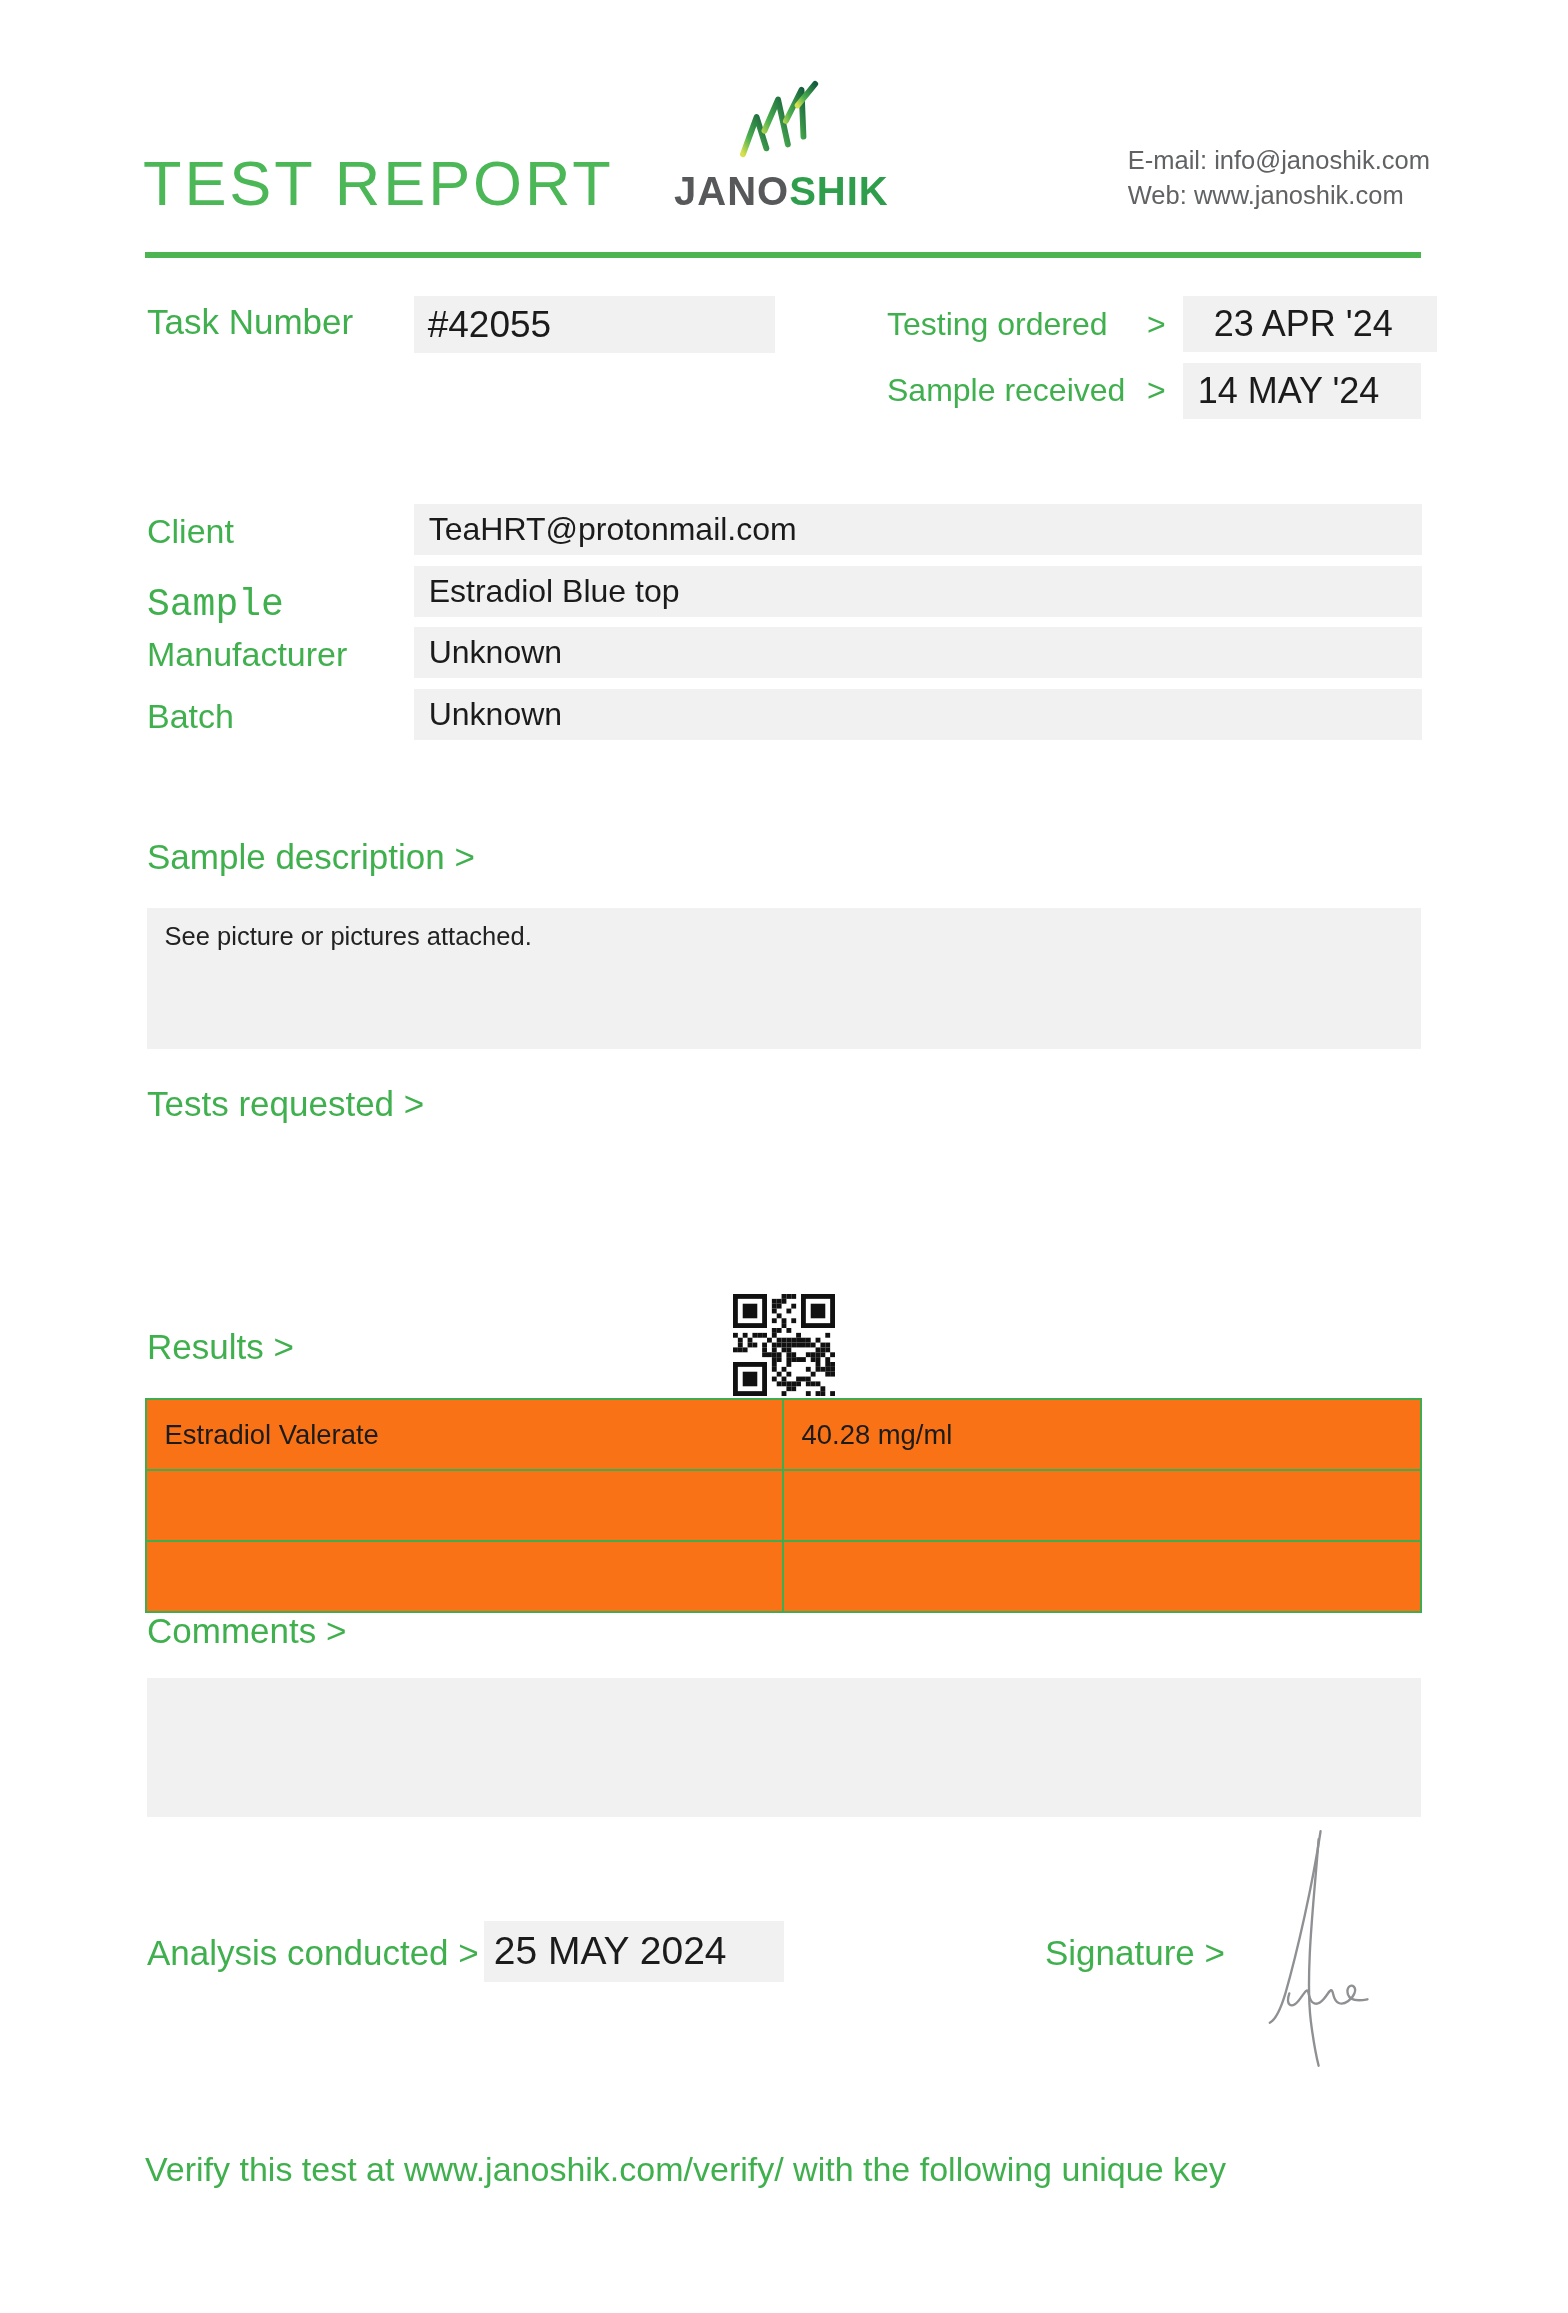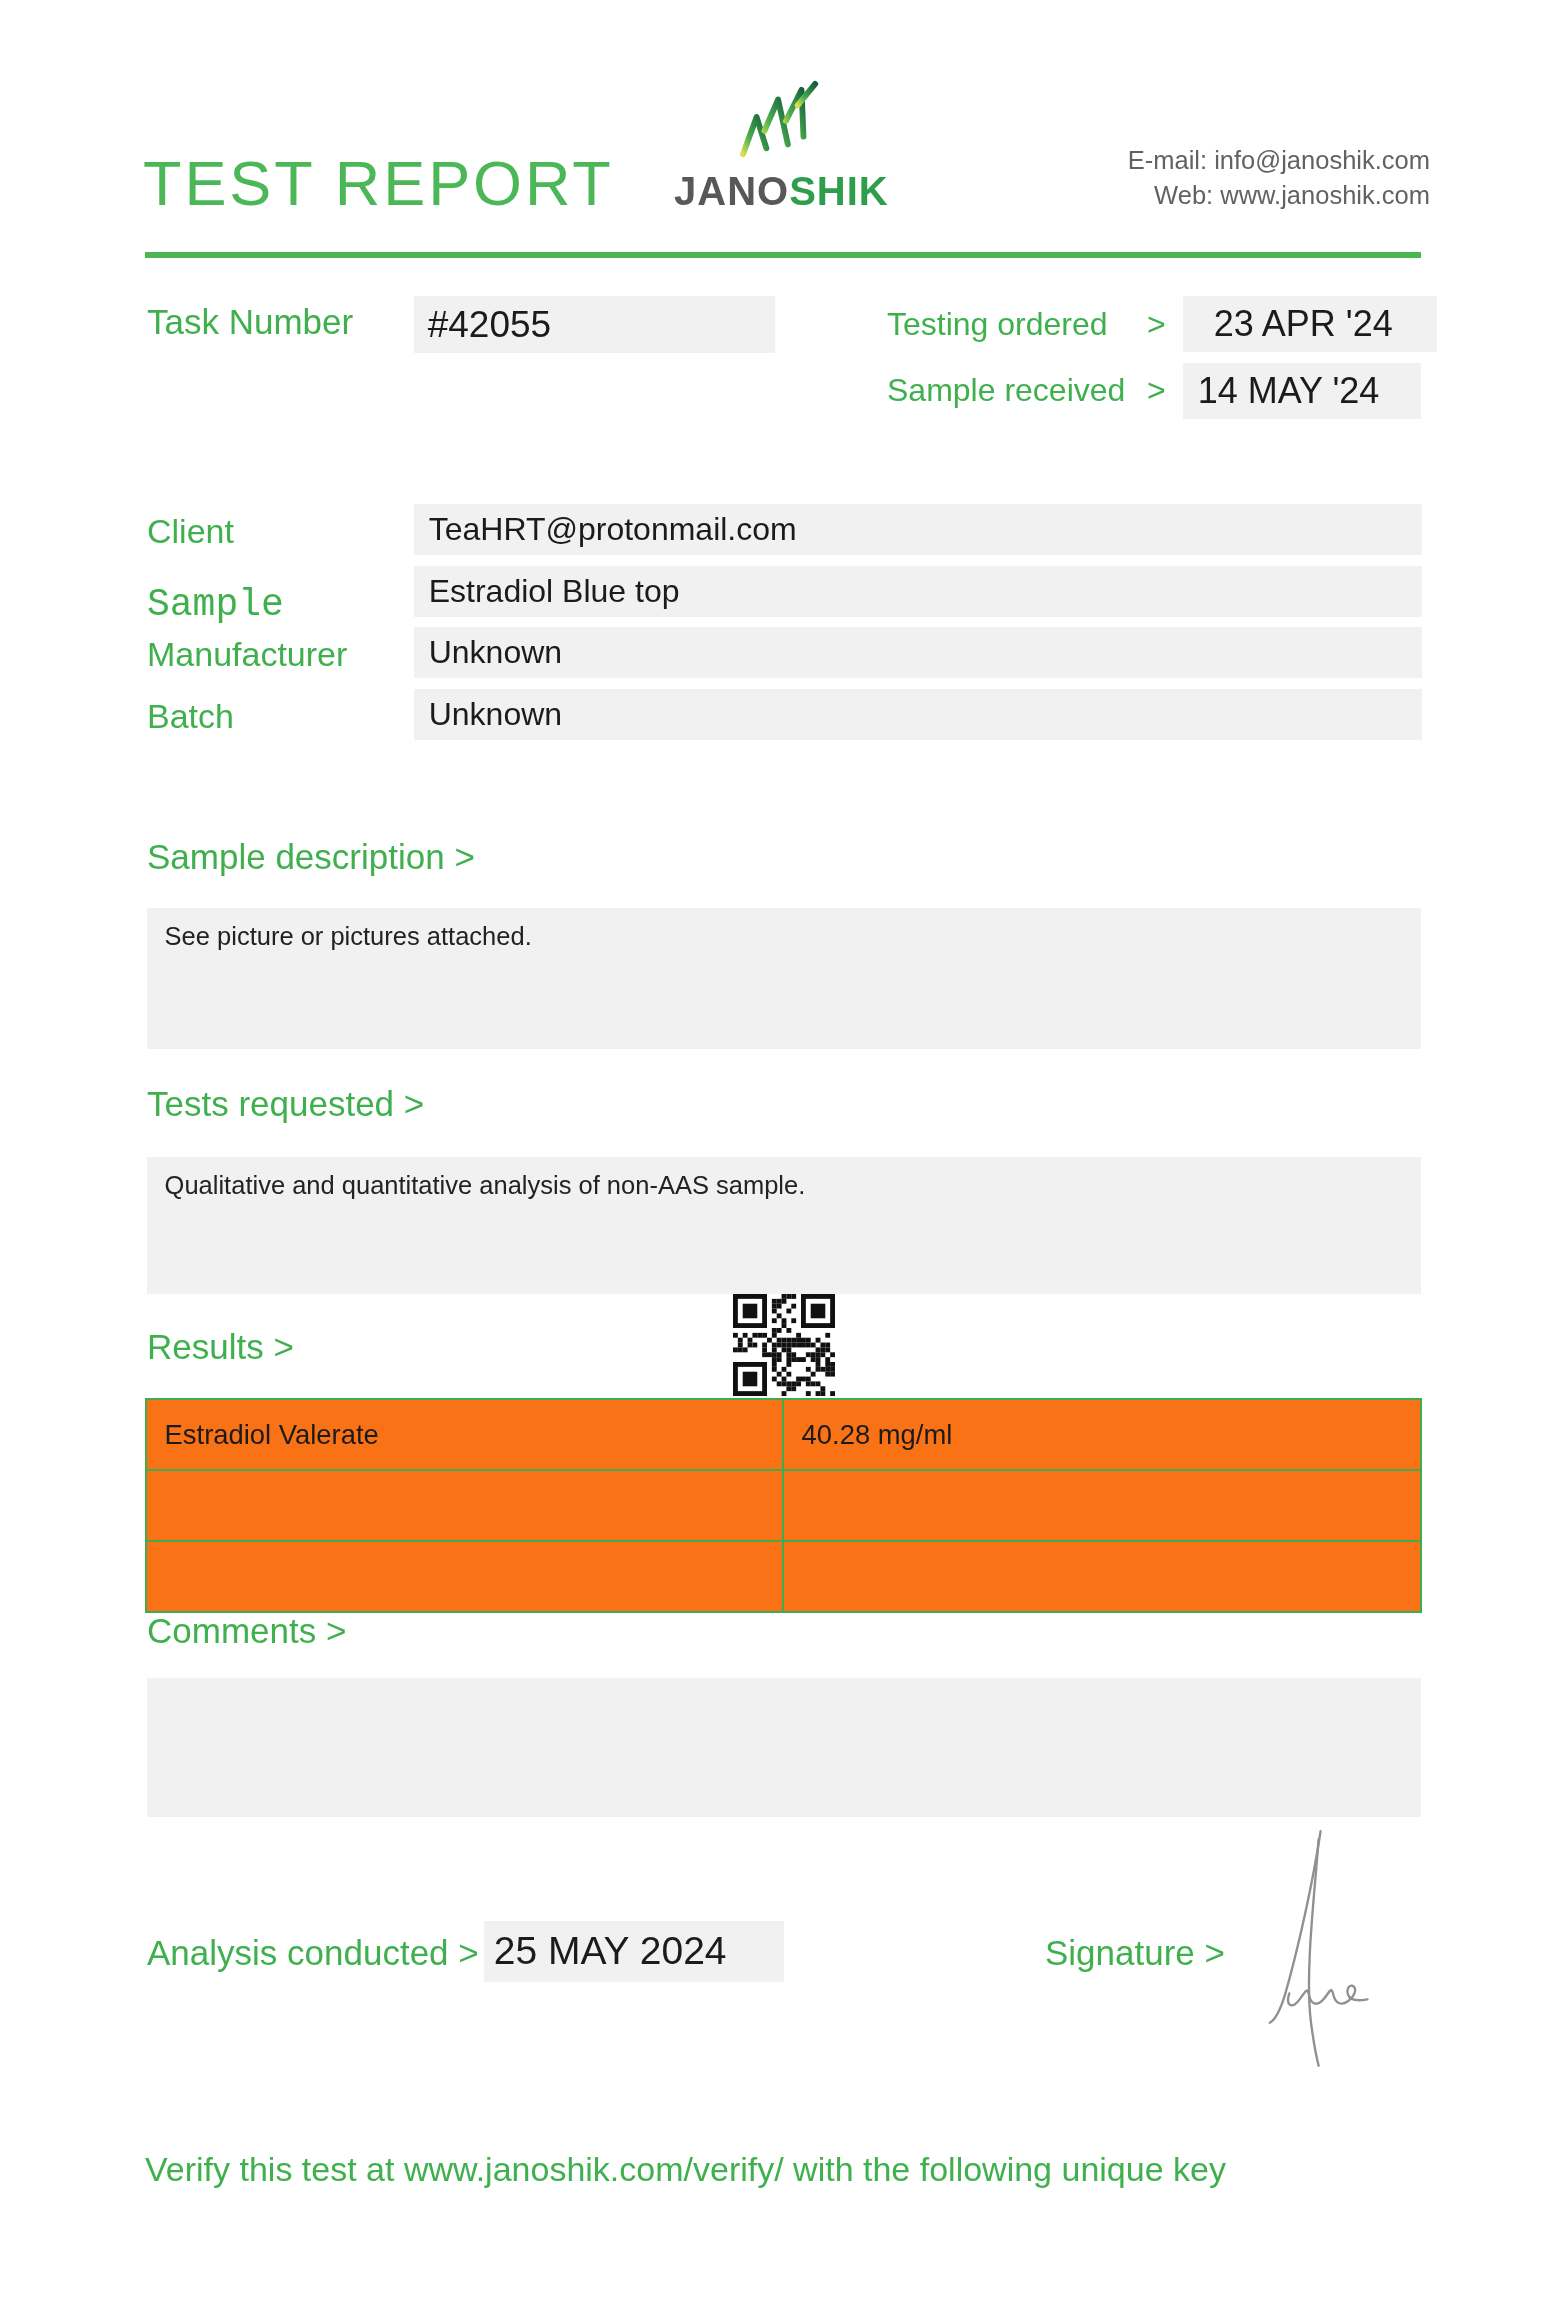--- a/index.html
+++ b/index.html
@@ -3,21 +3,21 @@
 <meta charset="utf-8">
 <style>
   html,body{margin:0;padding:0;background:#ffffff;}
   #page{position:relative;width:1568px;height:2313px;background:#fff;
         font-family:"Liberation Sans",sans-serif;overflow:hidden;}
   .title{position:absolute;left:143px;top:147px;font-size:63px;letter-spacing:2.9px;color:#4bb757;font-weight:400;white-space:nowrap;}
   .logo-icon{position:absolute;left:737px;top:80px;}
   .logo-text{position:absolute;left:674px;top:169px;font-size:40px;font-weight:bold;letter-spacing:1px;white-space:nowrap;}
   .logo-gray{color:#57585a;}
   .logo-green{color:#2f9e4c;}
-  .contact{position:absolute;right:138px;top:143px;text-align:right;font-size:25.5px;color:#616264;line-height:35px;white-space:nowrap;}
+  .contact{position:absolute;right:138px;top:143px;font-size:25.5px;color:#616264;line-height:35px;white-space:nowrap;}
   .divider{position:absolute;left:145px;top:252px;width:1276px;height:5.9px;background:#4cb451;}
   .lbl{position:absolute;font-size:35px;color:#3fb04d;white-space:nowrap;}
   .lbl-sm{position:absolute;font-size:32px;color:#3fb04d;white-space:nowrap;}
   .vbox{position:absolute;background:#f1f1f2;}
   .vbox span{display:block;color:#1b1b1b;white-space:nowrap;}
   .section-h{position:absolute;font-size:35px;color:#3fb04d;white-space:nowrap;}
   .gbox{position:absolute;background:#f1f1f2;font-size:25.5px;color:#222;padding:13.7px 17.6px;box-sizing:border-box;}
   .results-table{position:absolute;left:145px;top:1398px;width:1277px;border-collapse:collapse;table-layout:fixed;}
   .results-table td{border:2.9px solid #3fac50;height:69px;font-size:27.4px;color:#1b1b1b;padding:0 0 0 17.6px;background:#f97316;}
   .qr{position:absolute;left:733px;top:1294px;width:102px;height:102px;}
@@ -103,23 +103,20 @@
   <div class="vbox" style="left:414px;top:689px;width:1008px;height:51px;">
     <span style="font-size:32px;line-height:51px;padding-left:14.7px;">Unknown</span>
   </div>
 
   <div class="section-h" style="left:147px;top:837px;">Sample description &gt;</div>
   <div class="gbox" style="left:147px;top:908px;width:1274px;height:141px;">
     <span>See picture or pictures attached.</span>
   </div>
 
   <div class="section-h" style="left:147px;top:1084px;">Tests requested &gt;</div>
-  <div class="gbox" style="left:147px;top:1157px;width:1274px;height:137px;">
-    <span>Qualitative and quantitative analysis of non-AAS sample.</span>
-  </div>
 
   <div class="qr"><svg width="102" height="102" viewBox="0 0 104 104" xmlns="http://www.w3.org/2000/svg" fill="#111">
         <rect x="49.52" y="0.00" width="4.95" height="4.95"></rect>
         <rect x="54.48" y="0.00" width="4.95" height="4.95"></rect>
         <rect x="59.43" y="0.00" width="4.95" height="4.95"></rect>
         <rect x="39.62" y="4.95" width="4.95" height="4.95"></rect>
         <rect x="44.57" y="4.95" width="4.95" height="4.95"></rect>
         <rect x="49.52" y="4.95" width="4.95" height="4.95"></rect>
         <rect x="39.62" y="9.90" width="4.95" height="4.95"></rect>
         <rect x="44.57" y="9.90" width="4.95" height="4.95"></rect>

